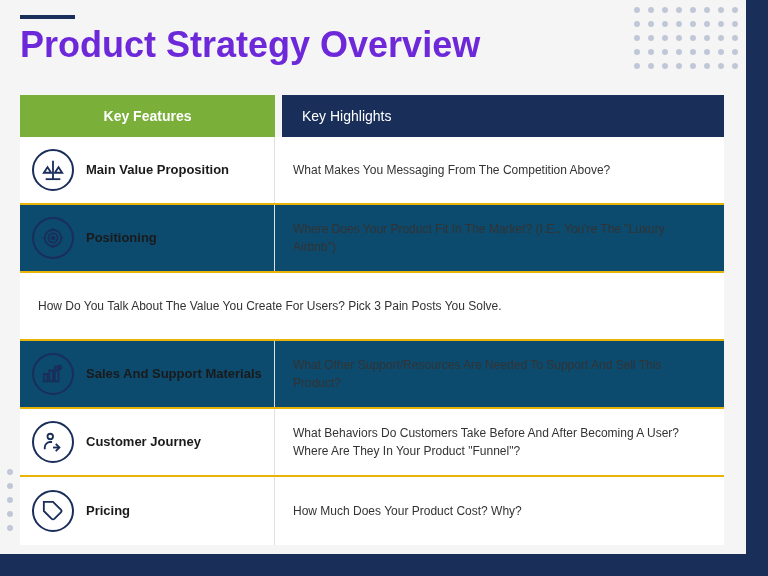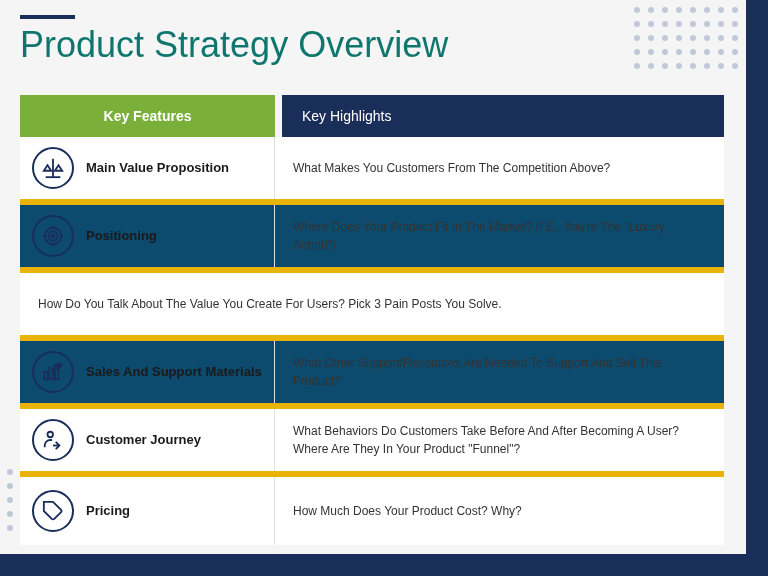--- a/index.html
+++ b/index.html
@@ -31,22 +31,22 @@
 
     .title-underline {
       width: 55px;
       height: 4px;
       background: #1a2e5a;
       margin-bottom: 6px;
     }
 
     .page-title {
       font-size: 36px;
-      font-weight: normal;
-      color: #0f766e;
+      font-weight: bold;
+      color: #6d28d9;
       line-height: 1.1;
     }
 
     
     .table-container {
       position: absolute;
       top: 95px;
       left: 20px;
       right: 44px;
       bottom: 35px;
@@ -80,21 +80,21 @@
       font-weight: 400;
     }
 
     .table-body {
       background: white;
     }
 
     .table-row {
       display: flex;
       min-height: 68px;
-      border-bottom: 6px solid #eab308;
+      border-bottom: 2px solid #eab308;
     }
 
     .table-row:last-child {
       border-bottom: none;
     }
 
     .table-row.alt-bg {
       background: #0c4a6e;
     }
 
@@ -277,21 +277,21 @@
             <svg class="icon-svg" viewBox="0 0 24 24" fill="none" stroke="#1a2e5a" stroke-width="2">
               <line x1="12" y1="2" x2="12" y2="22"></line>
               <path d="M6 9l-4 6h8L6 9z"></path>
               <path d="M18 9l-4 6h8L18 9z"></path>
               <line x1="4" y1="22" x2="20" y2="22"></line>
             </svg>
           </div>
           <span class="feature-label">Main Value Proposition</span>
         </div>
         <div class="col-highlight">
-          <span>What Makes You Customers From The Competition Above?</span>
+          <span>What Makes You Messaging From The Competition Above?</span>
         </div>
       </div>
 
       <div class="table-row alt-bg">
         <div class="col-feature alt-bg">
           <div class="feature-icon">
             <svg class="icon-svg" viewBox="0 0 24 24" fill="none" stroke="#1a2e5a" stroke-width="2">
               <circle cx="12" cy="12" r="9"></circle>
               <circle cx="12" cy="12" r="5"></circle>
               <circle cx="12" cy="12" r="1.5" fill="#1a2e5a"></circle>

